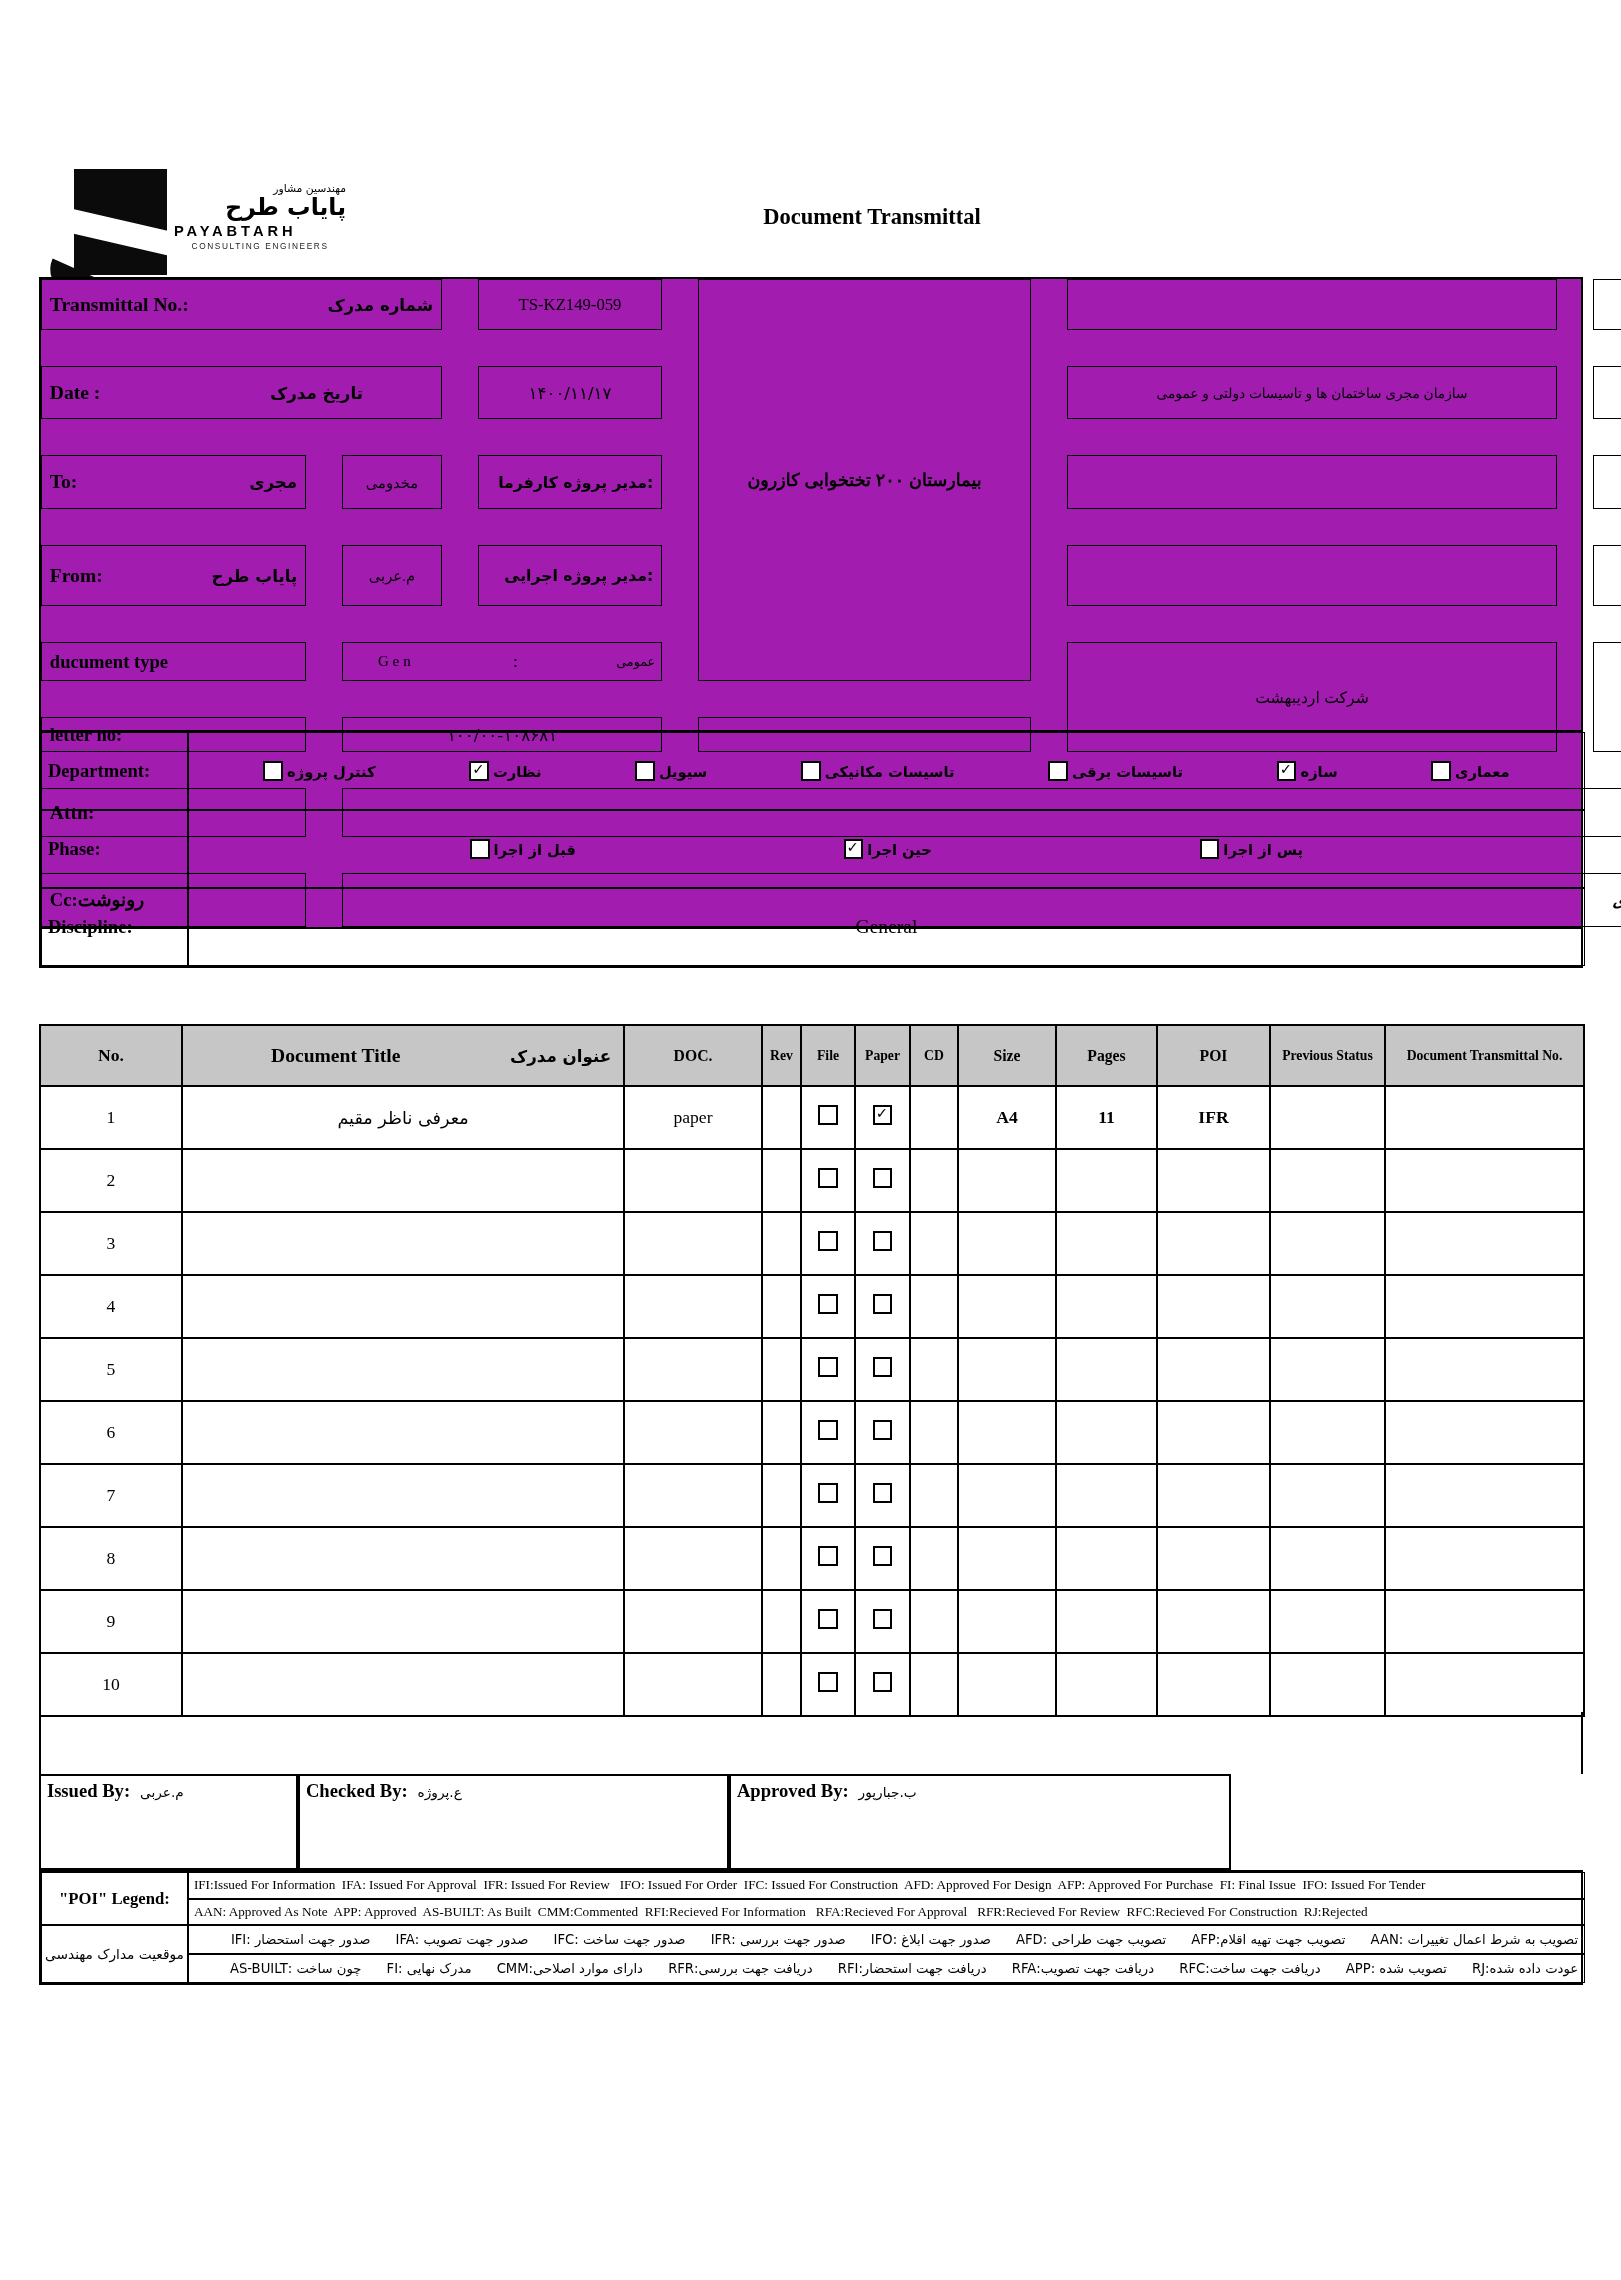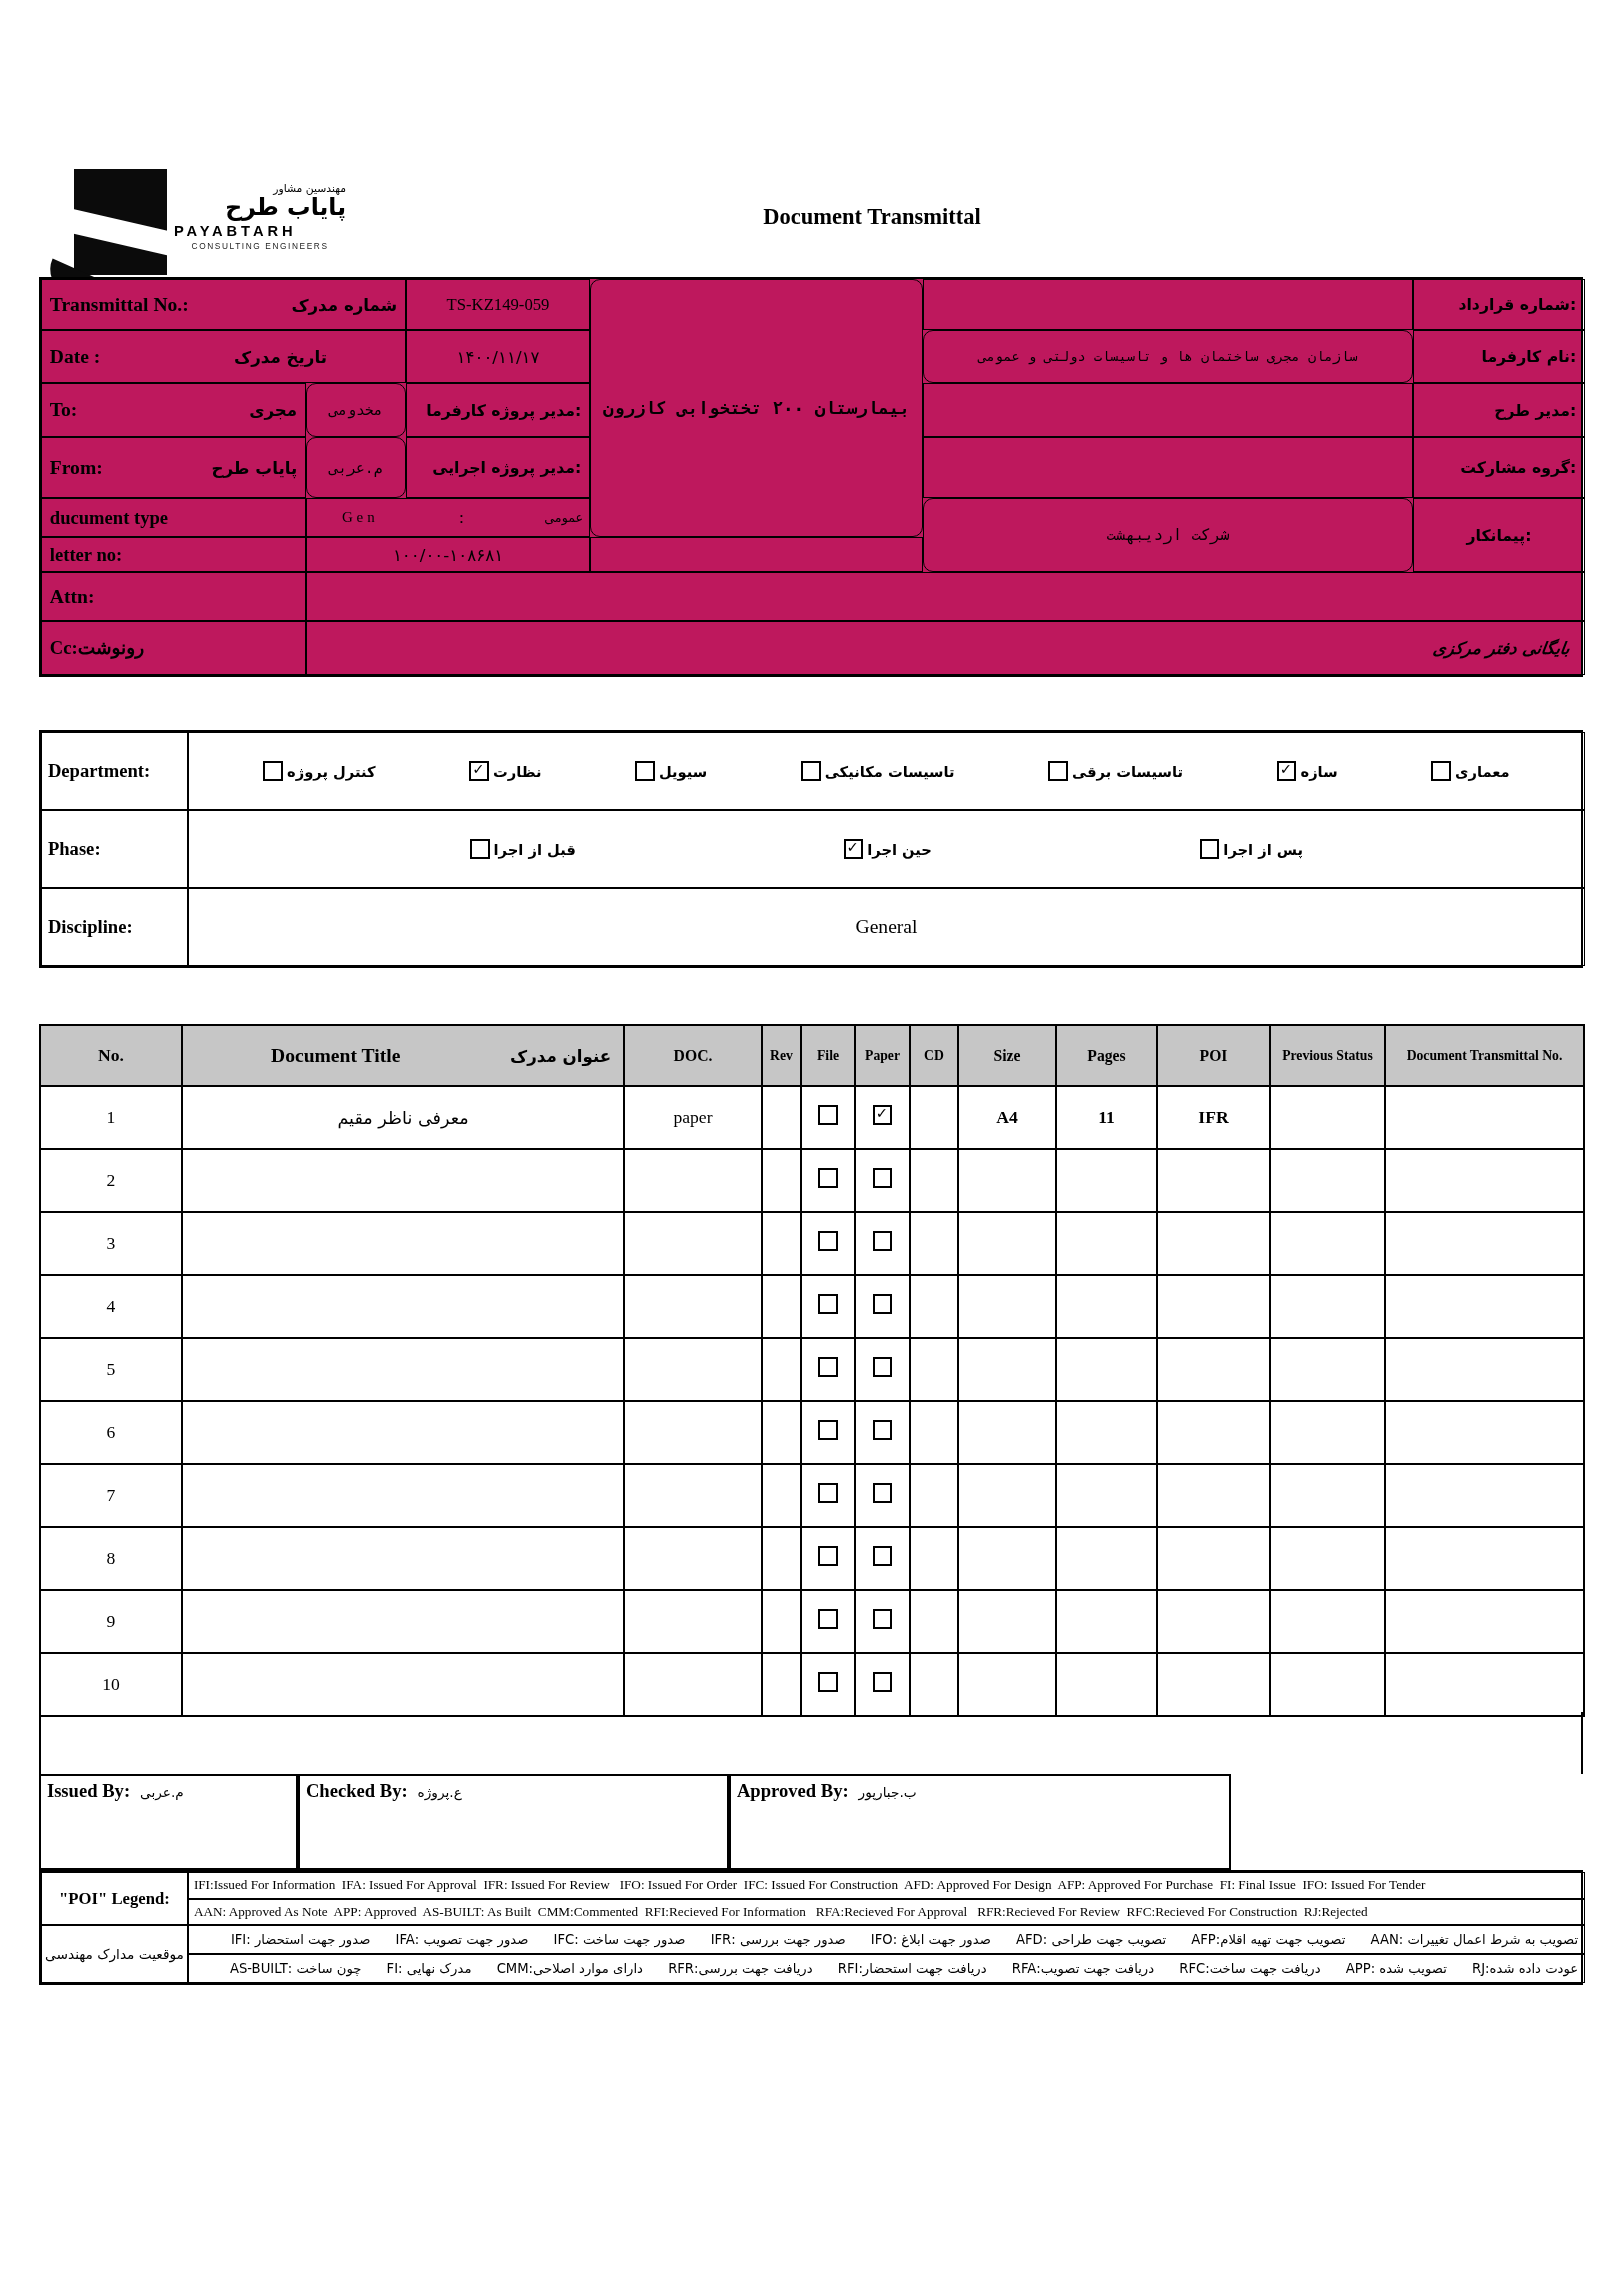--- a/index.html
+++ b/index.html
@@ -14,28 +14,28 @@
   .logo-fa-big{font-family:"DejaVu Sans",sans-serif;font-size:23.5px;font-weight:bold;text-align:right;line-height:1.1;}
   .logo-en{font-family:"Liberation Sans",sans-serif;font-size:14.7px;font-weight:bold;letter-spacing:3.9px;margin-top:2px;}
   .logo-en-sub{font-family:"Liberation Sans",sans-serif;font-size:8.3px;letter-spacing:1.6px;color:#222;margin-top:2px;padding-left:17.6px;}
 
   .doc-title{position:absolute;left:627px;top:204px;width:490px;text-align:center;font-size:22.5px;font-weight:bold;}
 
   
   .hdr{position:absolute;left:39px;top:277px;width:1544px;display:grid;
        grid-template-columns:265px 100px 184px 333px 490px 172px;
        grid-template-rows:51px 53px 54px 61px 39px 35px 49px 54px;
-       border:2.9px solid #000;box-sizing:border-box;background:#be185d;}
+       border:2.9px solid #000;box-sizing:border-box;background:#a21caf;gap:36px;}
   .hdr > div{border:1.5px solid #000;box-sizing:border-box;display:flex;align-items:center;overflow:hidden;}
   .lblrow{justify-content:space-between;padding:0 7.8px;}
   .en-lbl{font-weight:bold;font-size:19.6px;white-space:nowrap;}
   .fa-lbl{font-family:"DejaVu Sans",sans-serif;font-weight:bold;font-size:16.7px;white-space:nowrap;}
   .fa-txt{font-family:"DejaVu Sans",sans-serif;font-size:14.7px;}
   .val-c{justify-content:center;font-size:16.7px;}
-  .fa-c{justify-content:center;font-family:Liberation Mono, monospace;font-size:14.7px;border-radius:10px;}
+  .fa-c{justify-content:center;font-family:Liberation Sans, sans-serif;font-size:14.7px;}
   .fa-r{justify-content:flex-end;padding:0 7.8px;font-family:"DejaVu Sans",sans-serif;font-weight:bold;font-size:15.7px;}
   .handwrite{font-family:"DejaVu Sans",sans-serif;font-style:italic;font-weight:bold;font-size:16.7px;transform:skewX(-8deg);}
 
   
   .cls{position:absolute;left:39px;top:730px;width:1544px;display:grid;
        grid-template-columns:147px 1397px;grid-template-rows:78px 78px 78px;
        border:2.9px solid #000;box-sizing:border-box;}
   .cls > div{border:1.5px solid #000;box-sizing:border-box;display:flex;align-items:center;overflow:hidden;}
   .cls-lbl{font-weight:bold;font-size:18.6px;padding-left:5.9px;}
   .chk-row{justify-content:space-around;padding:0 27.4px;}

